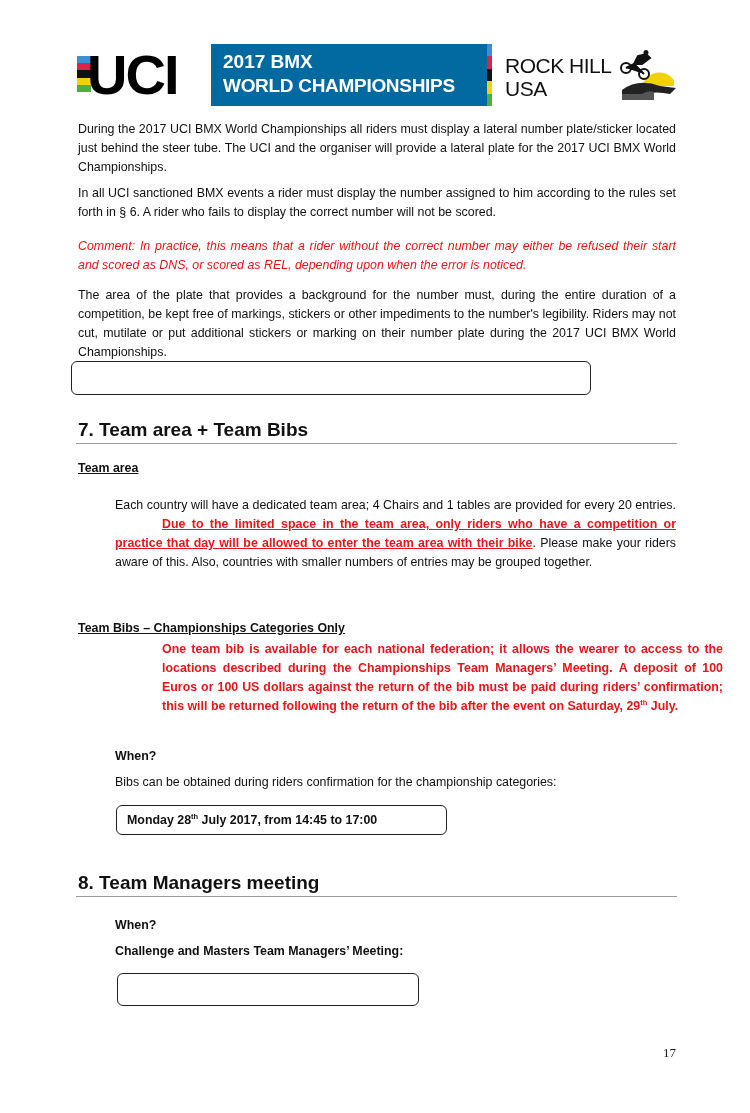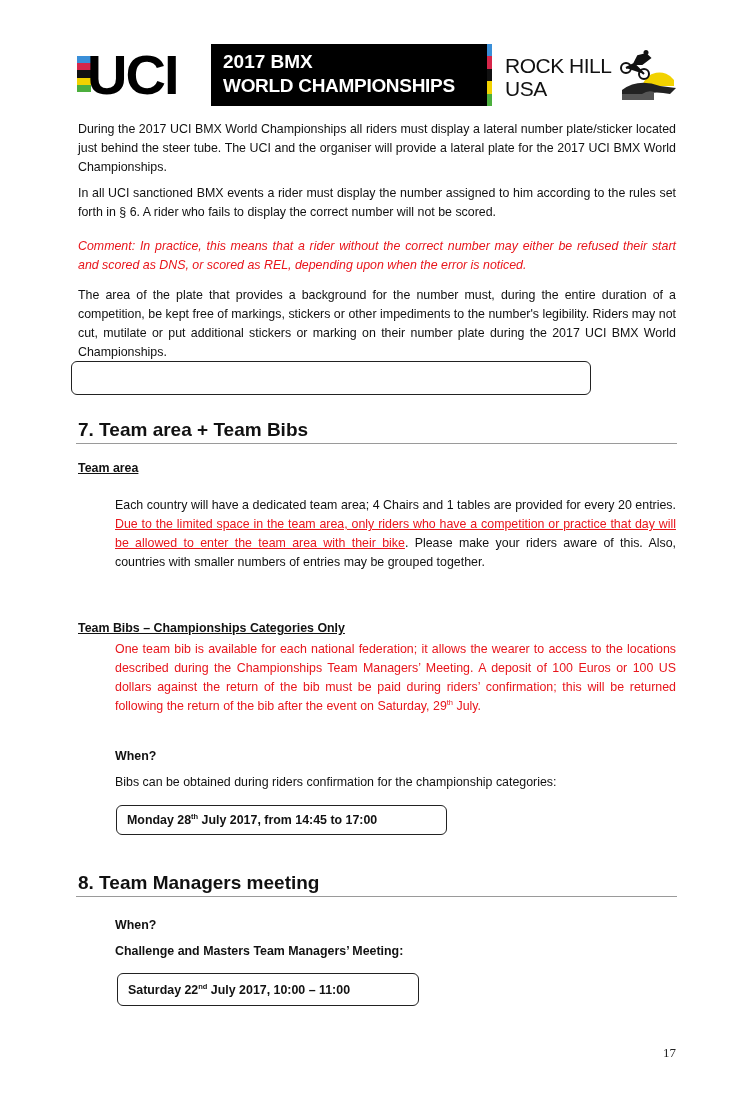--- a/index.html
+++ b/index.html
@@ -6,36 +6,36 @@
     body { width: 750px; height: 1113px; position: relative; overflow: hidden;
            font-family: "Liberation Sans", sans-serif; color: #111; }
     .page { position: absolute; left: 8px; top: 0; width: 750px; height: 837px; border-radius: 12px; }
 
     
     .banner { position: absolute; left: 69px; top: 44px; width: 600px; height: 62px; }
     .uci-stripes { position: absolute; left: 0; top: 12px; width: 14px; height: 36px; }
     .uci-stripes div { height: 20%; }
     .uci-text { position: absolute; left: 10px; top: 2px; font-family: "Liberation Sans", sans-serif;
                 font-weight: 900; font-size: 56px; line-height: 58px; letter-spacing: -2px; color: #000; }
-    .black-box { position: absolute; left: 134px; top: 0; width: 276px; height: 62px; background: #000000; color: #fff; }
+    .black-box { position: absolute; left: 134px; top: 0; width: 276px; height: 62px; background: #0369a1; color: #fff; }
     .black-box .l1 { position: absolute; left: 12px; top: 8px; font-weight: bold; font-size: 19px; line-height: 20px; }
     .black-box .l2 { position: absolute; left: 12px; top: 32px; font-weight: bold; font-size: 19px; line-height: 20px; letter-spacing: -0.3px; }
     .side-stripes { position: absolute; left: 410px; top: 0; width: 5px; height: 62px; }
     .side-stripes div { height: 20%; }
     .rockhill { position: absolute; left: 428px; top: 10px; font-size: 21px; line-height: 23px; color: #111; letter-spacing: -0.5px; }
     .rider-logo { position: absolute; left: 535px; top: 6px; width: 66px; height: 52px; }
 
     
     .p { position: absolute; font-family: "Liberation Sans", sans-serif; font-size: 12.4px; line-height: 19px;
          text-align: justify; color: #111; }
     .p-full { left: 70px; width: 598px; }
     .p-indent { left: 107px; width: 561px; }
     .red { color: #e8151b; }
     .italic { font-style: italic; }
-    .bold { font-weight: normal; }
+    .bold { font-weight: bold; margin-left: 47px; }
     .uline { text-decoration: underline; }
 
     .notice-box { position: absolute; border: 1px solid #222; border-radius: 6px; box-sizing: border-box; }
     .notice-text { position: absolute; font-weight: bold; font-size: 12.4px; line-height: 18px; white-space: nowrap; }
 
     .h1 { position: absolute; left: 70px; font-weight: bold; font-size: 19px; line-height: 24px; color: #111; }
     .rule { position: absolute; left: 68px; width: 601px; height: 1px; background: #9a9a9a; }
     .h3 { position: absolute; left: 70px; font-weight: bold; font-size: 12.4px; line-height: 16px; text-decoration: underline; }
     .subhead { position: absolute; left: 107px; font-weight: bold; font-size: 12.4px; line-height: 16px; }
 
@@ -106,16 +106,15 @@
   <div class="notice-box" style="left:108px; top:805px; width:331px; height:30px;"></div>
   <div class="notice-text" style="left:119px; top:811px; color:#111;"><span>Monday 28</span><sup>th</sup><span> July 2017, from 14:45 to 17:00</span></div>
 
   <div class="h1" style="top:871px;">8. Team Managers meeting</div>
   <div class="rule" style="top:896px;"></div>
 
   <div class="subhead" style="top:917px;">When?</div>
   <div class="subhead" style="top:943px;">Challenge and Masters Team Managers’ Meeting:</div>
 
   <div class="notice-box" style="left:109px; top:973px; width:302px; height:33px;"></div>
-  <div class="notice-text" style="left:120px; top:981px; color:#111;"><span>Saturday 22</span><sup>nd</sup><span> July 2017, 10:00 – 11:00</span></div>
 
   <div class="page-num">17</div>
 </div>
 
 </body></html>

